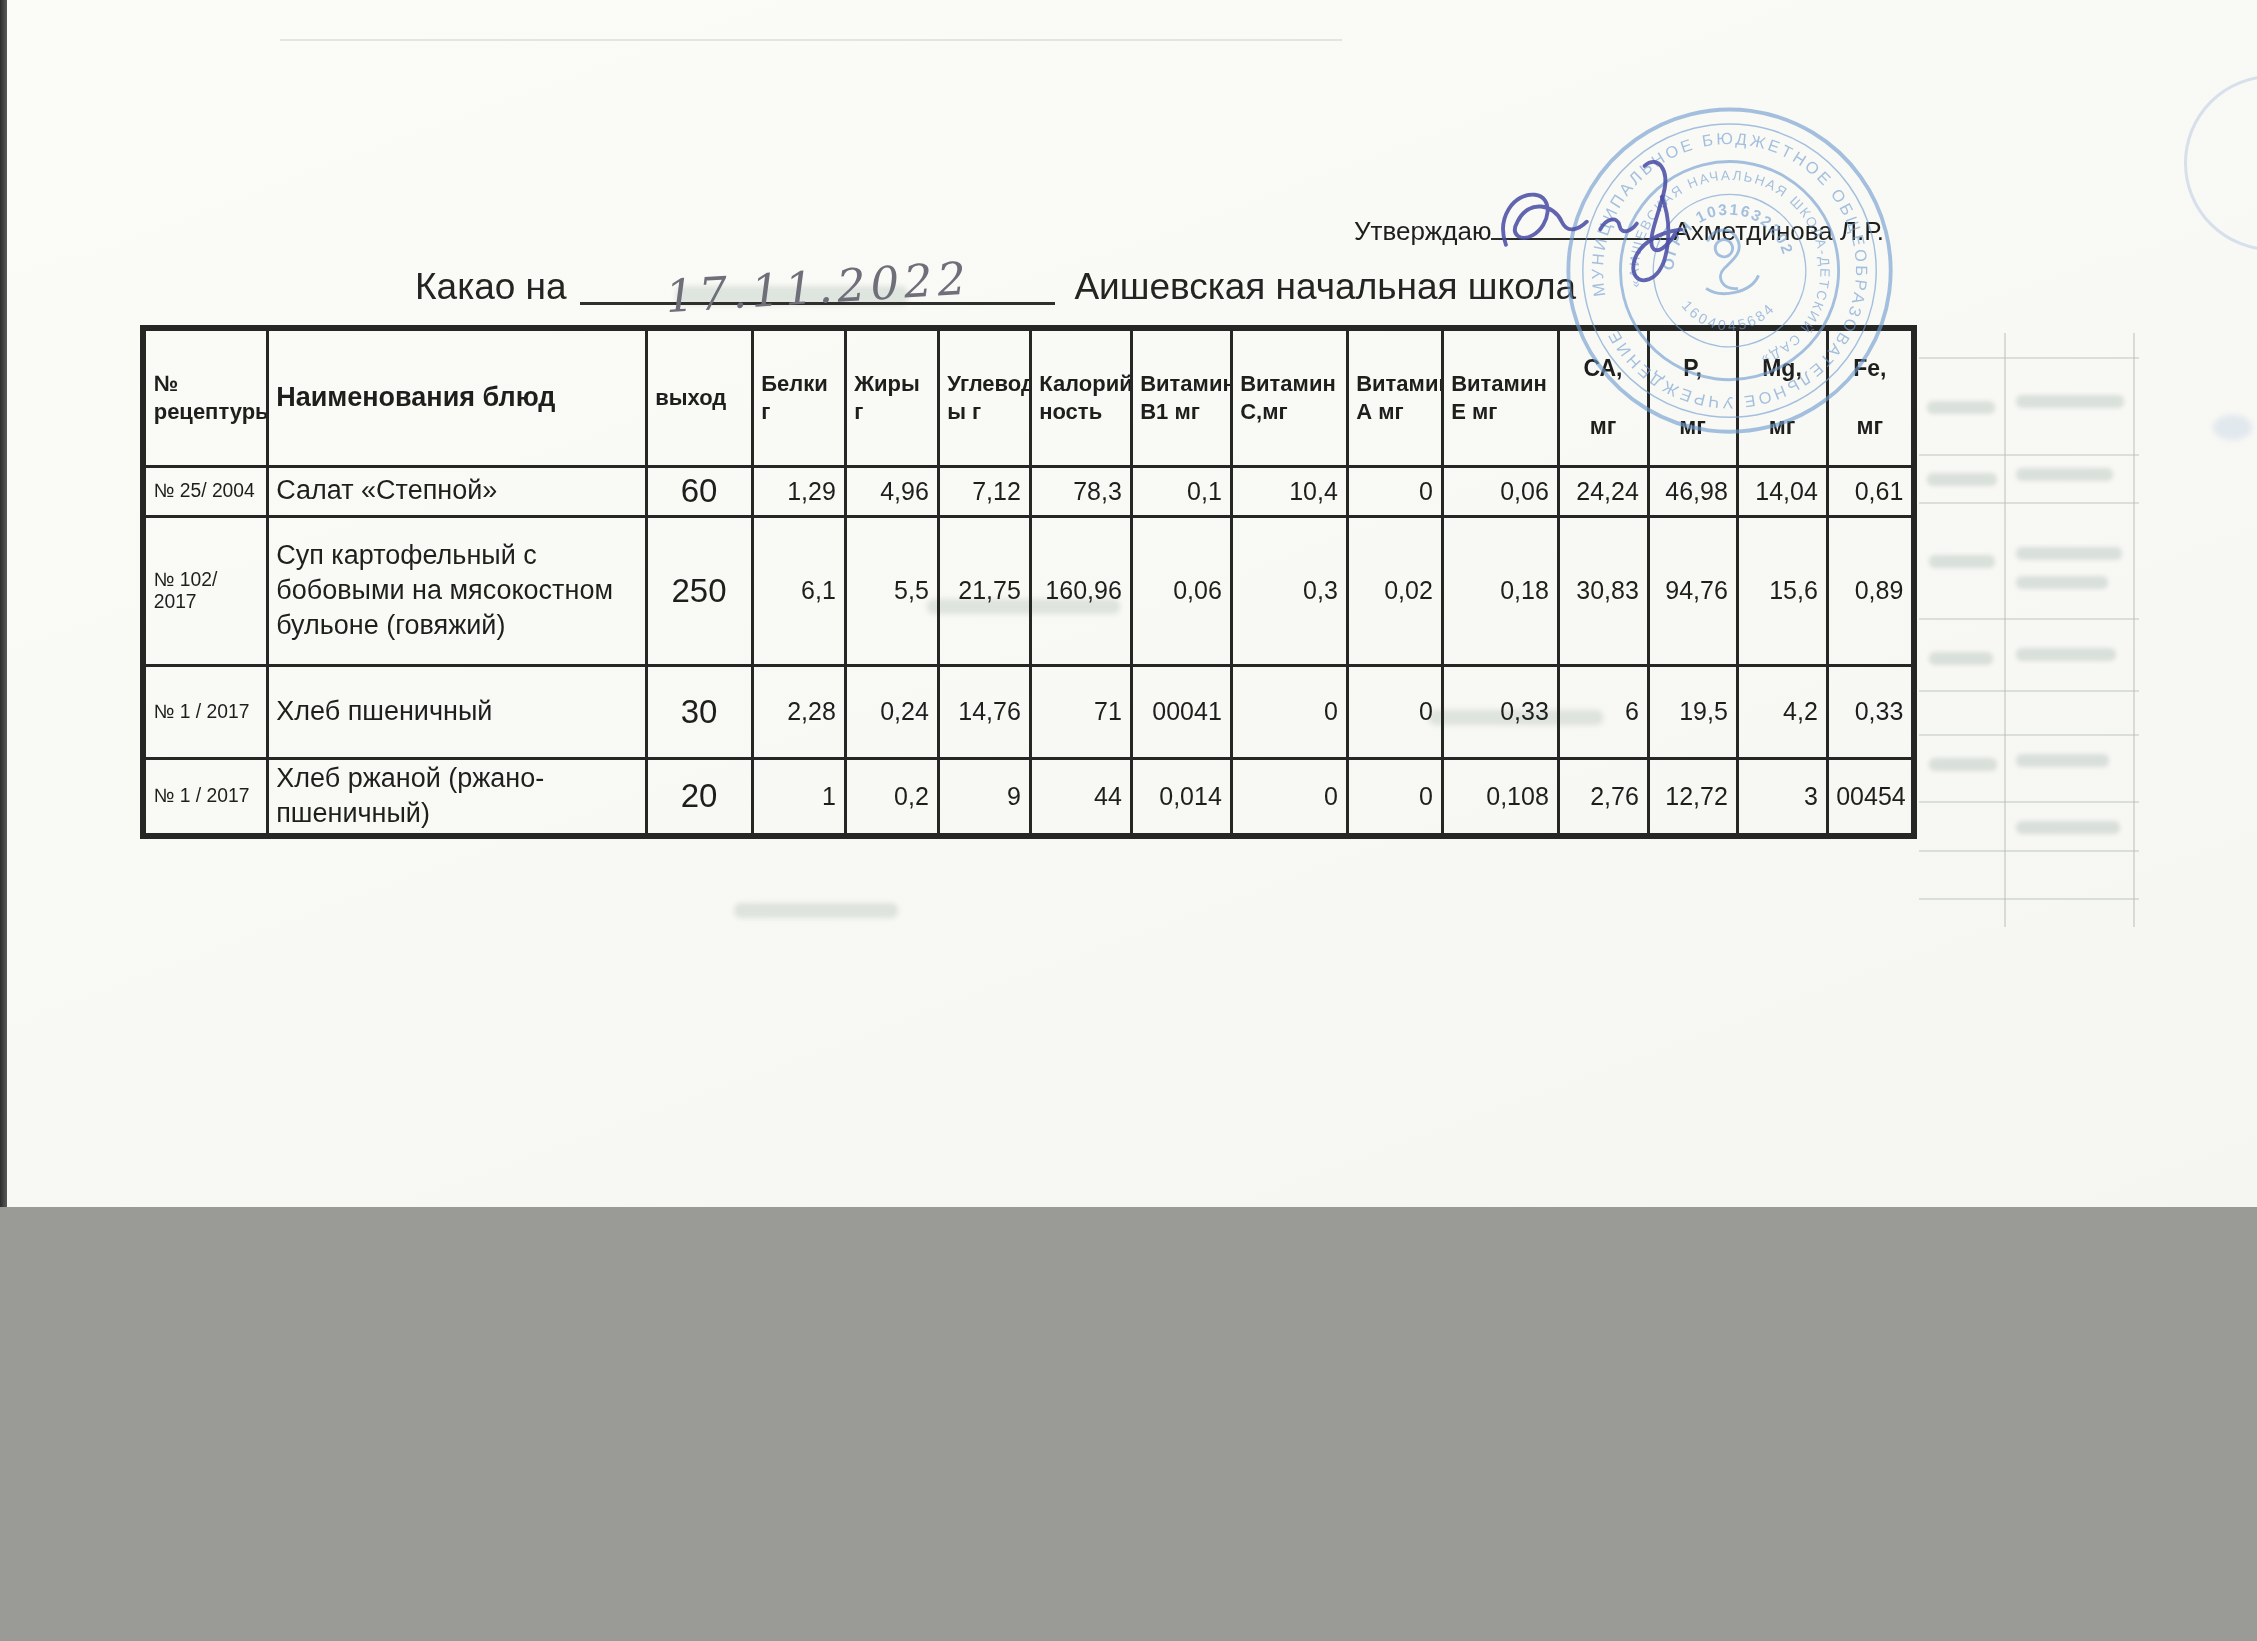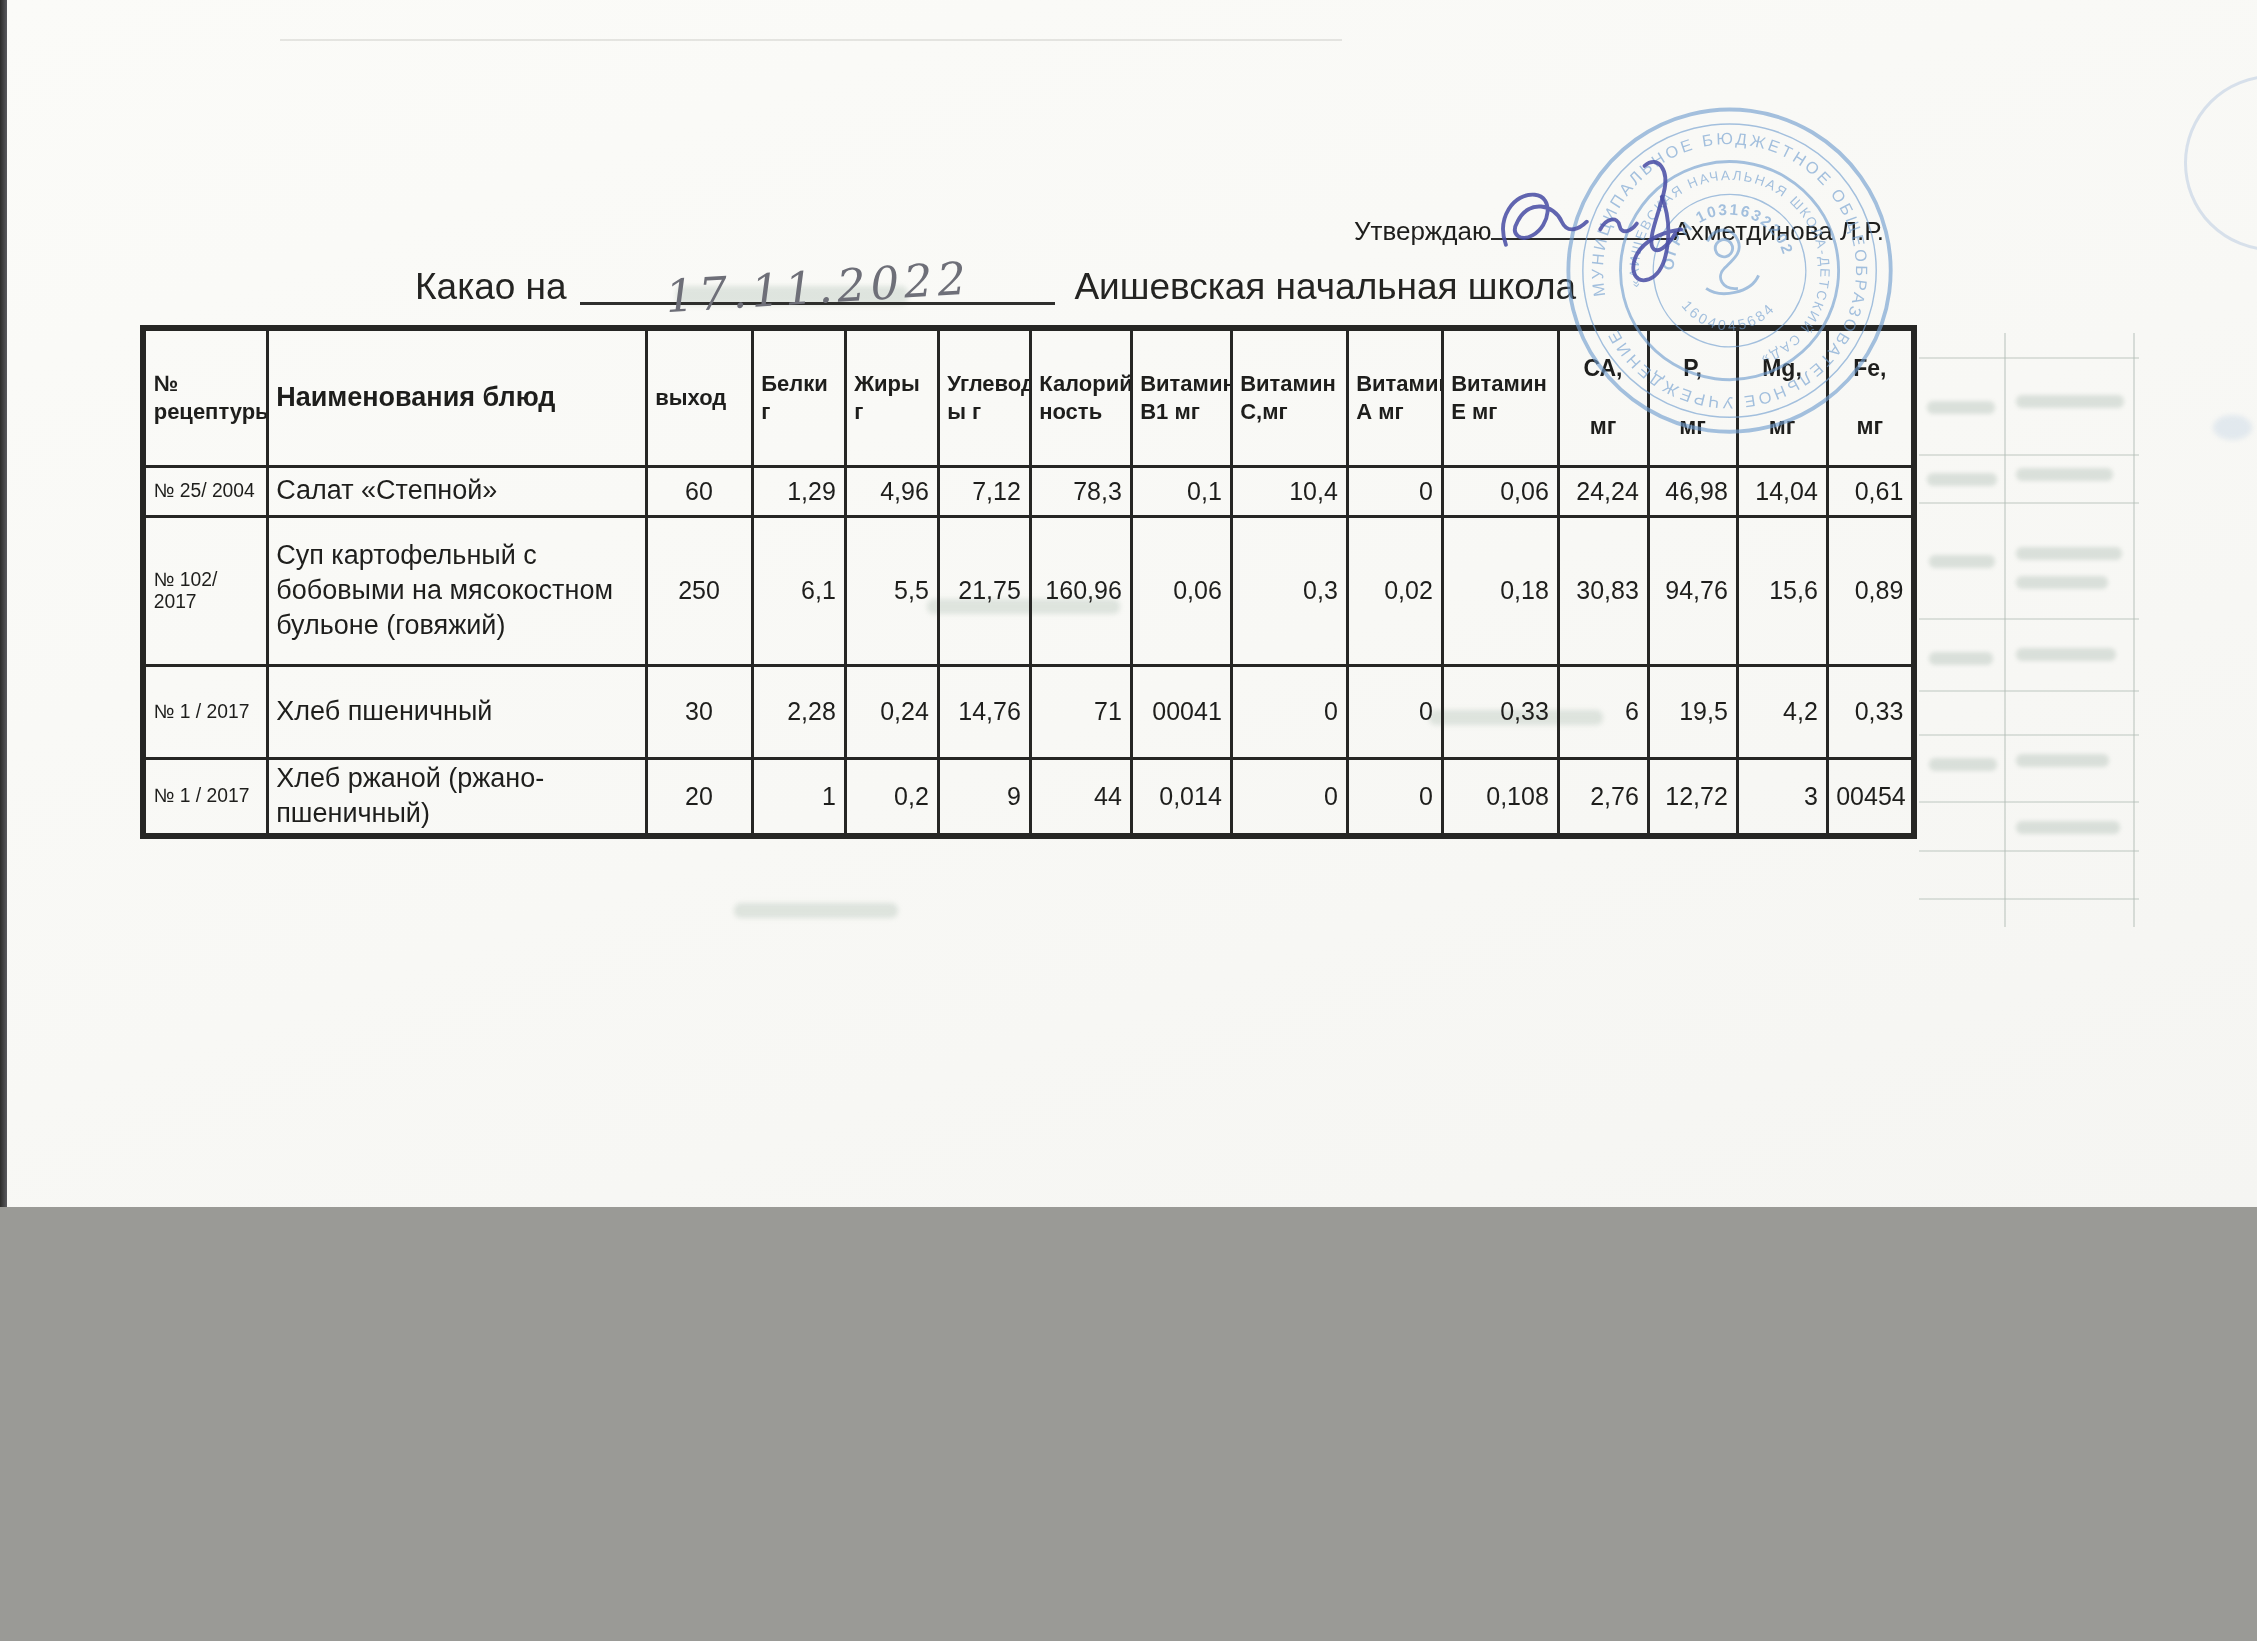--- a/index.html
+++ b/index.html
@@ -43,21 +43,21 @@
   .menu{border-width:6.8px;}
   .menu th{font-weight:700;text-align:left;vertical-align:middle;padding:3.9px 7.7px;font-size:22px;
         line-height:1.28;white-space:pre-line;overflow:hidden;}
   .menu th.big{font-size:27px;}
   .menu th.mid{font-size:22px;}
   .menu th.ctr{text-align:center;font-size:23px;}
   .menu thead tr{height:138px;}
   .menu td{vertical-align:middle;padding:1.9px 7.7px;overflow:hidden;}
   .c-rec{font-size:19.3px;padding-left:5.8px;}
   .c-dish{font-size:27px;line-height:1.3;}
-  .c-out{font-size:25px;text-align:center;}
+  .c-out{font-size:33px;text-align:center;}
   .c-num{font-size:25px;text-align:right;padding-right:7.7px;}
   tbody tr:nth-child(1){height:50px;}
   tbody tr:nth-child(2){height:149px;}
   tbody tr:nth-child(3){height:93px;}
   tbody tr:nth-child(4){height:44px;}
   tbody tr:nth-child(5){height:77px;}
   tbody tr.total{height:48px;}
   tr.total td{font-weight:700;}
   .total-label{text-align:right;font-size:25px;padding-right:5.8px;}
   tr.total .c-num{font-size:23px;padding-right:4.8px;}

